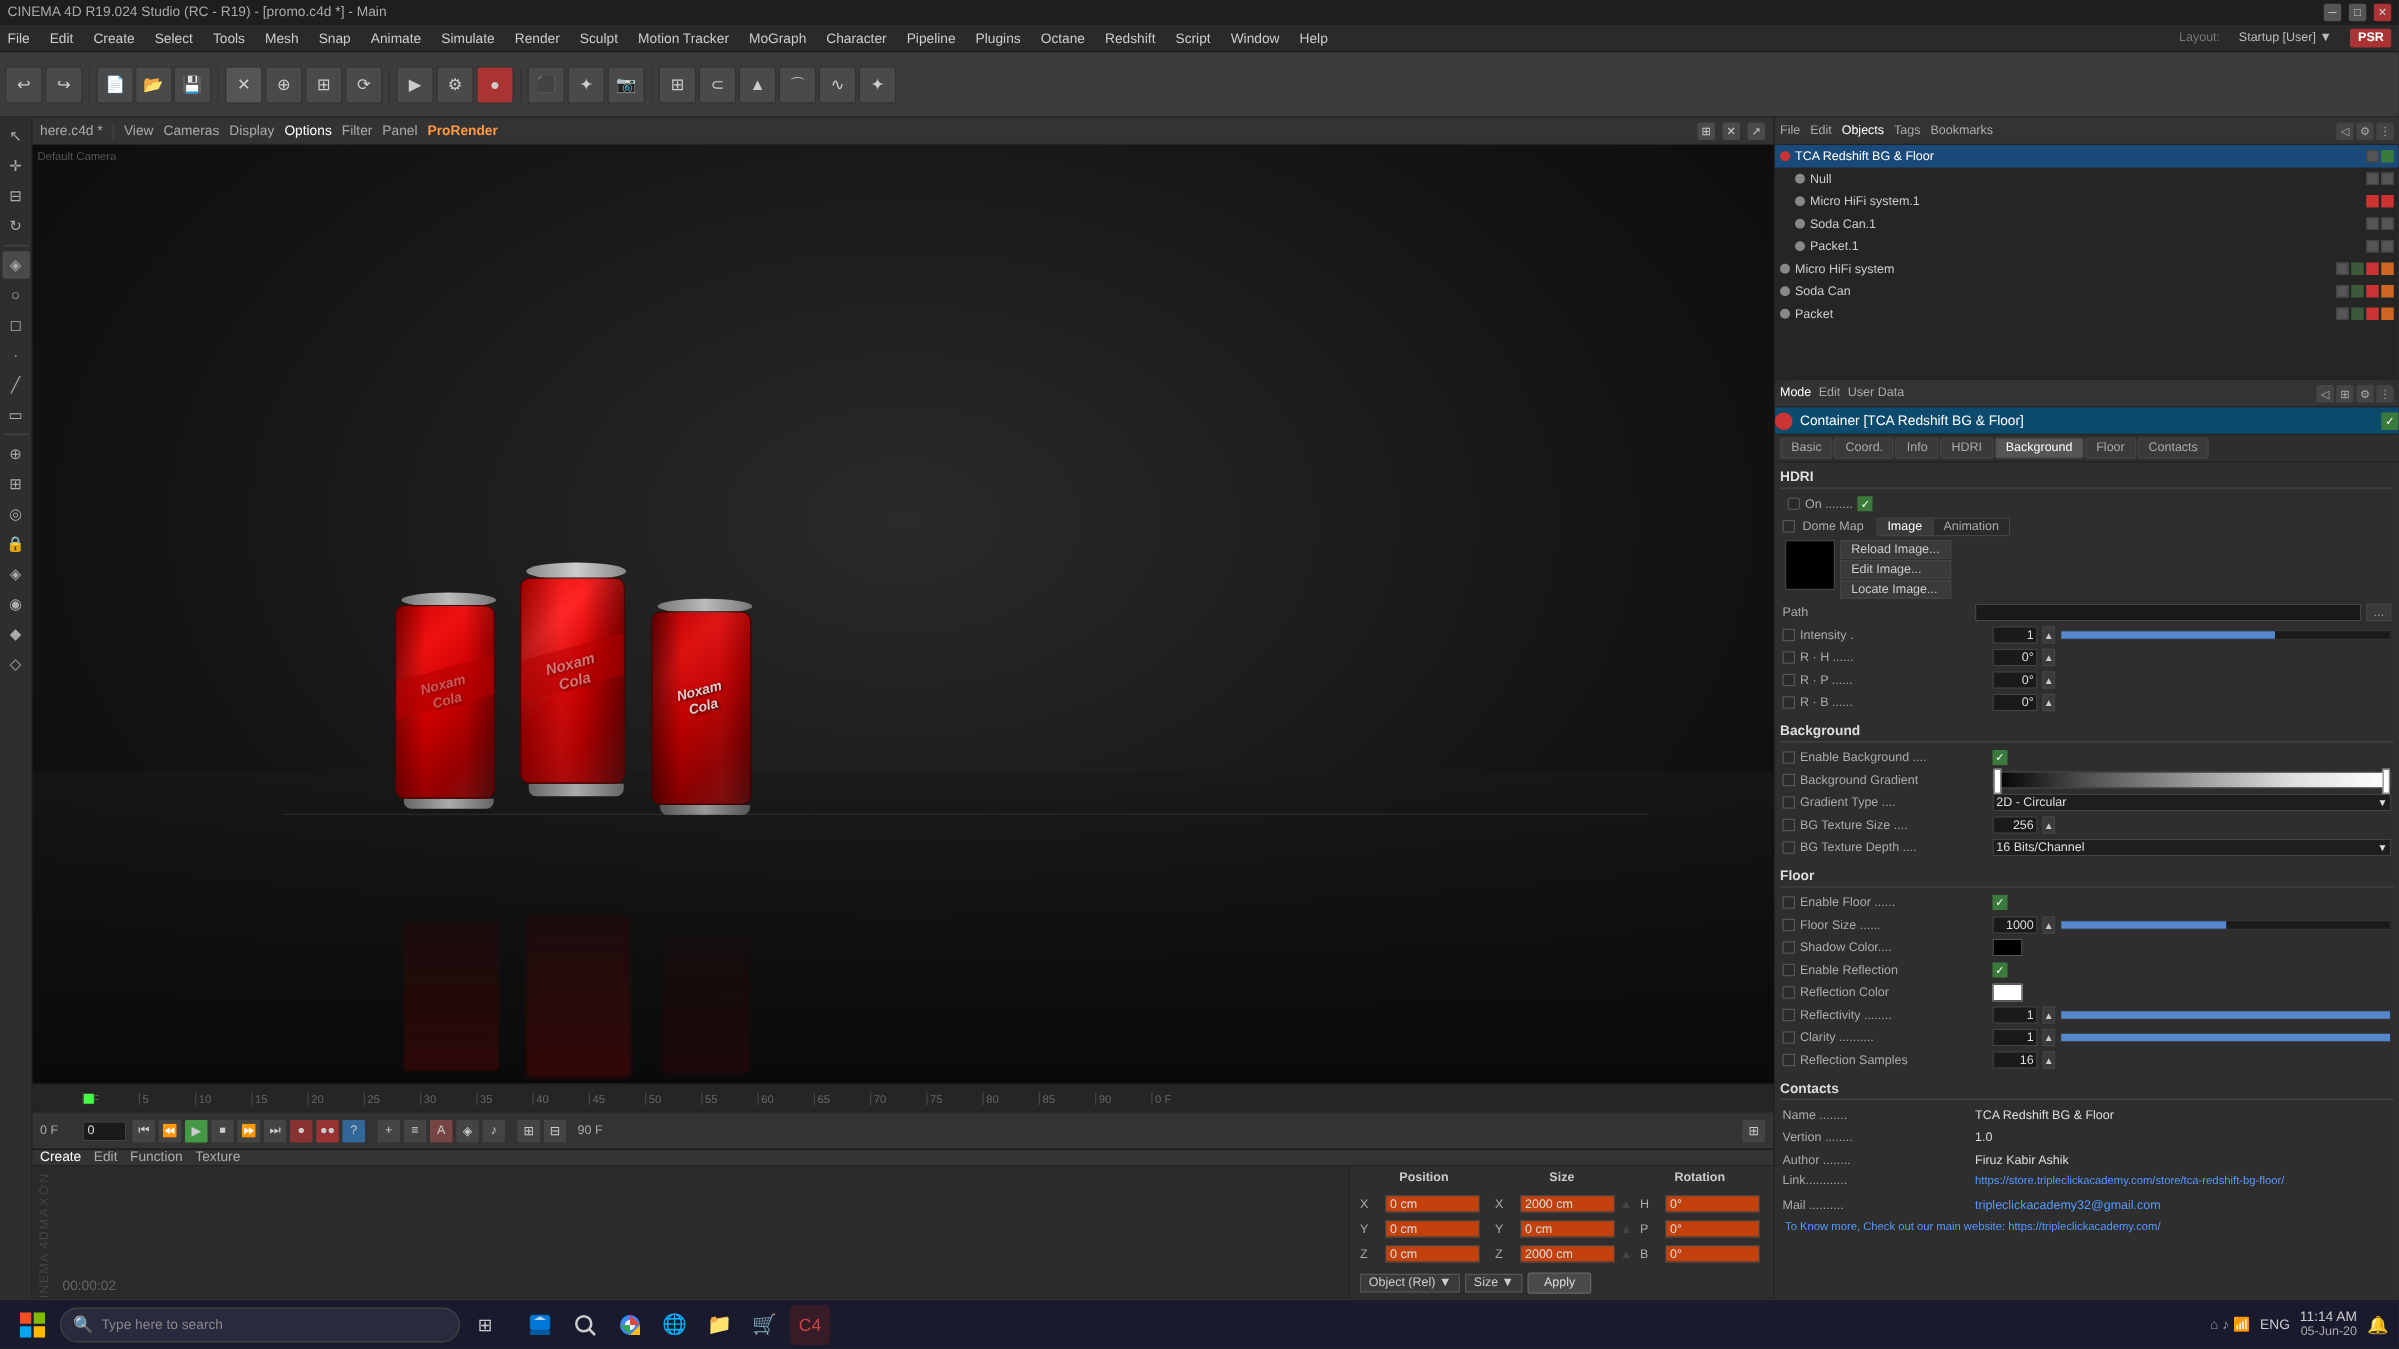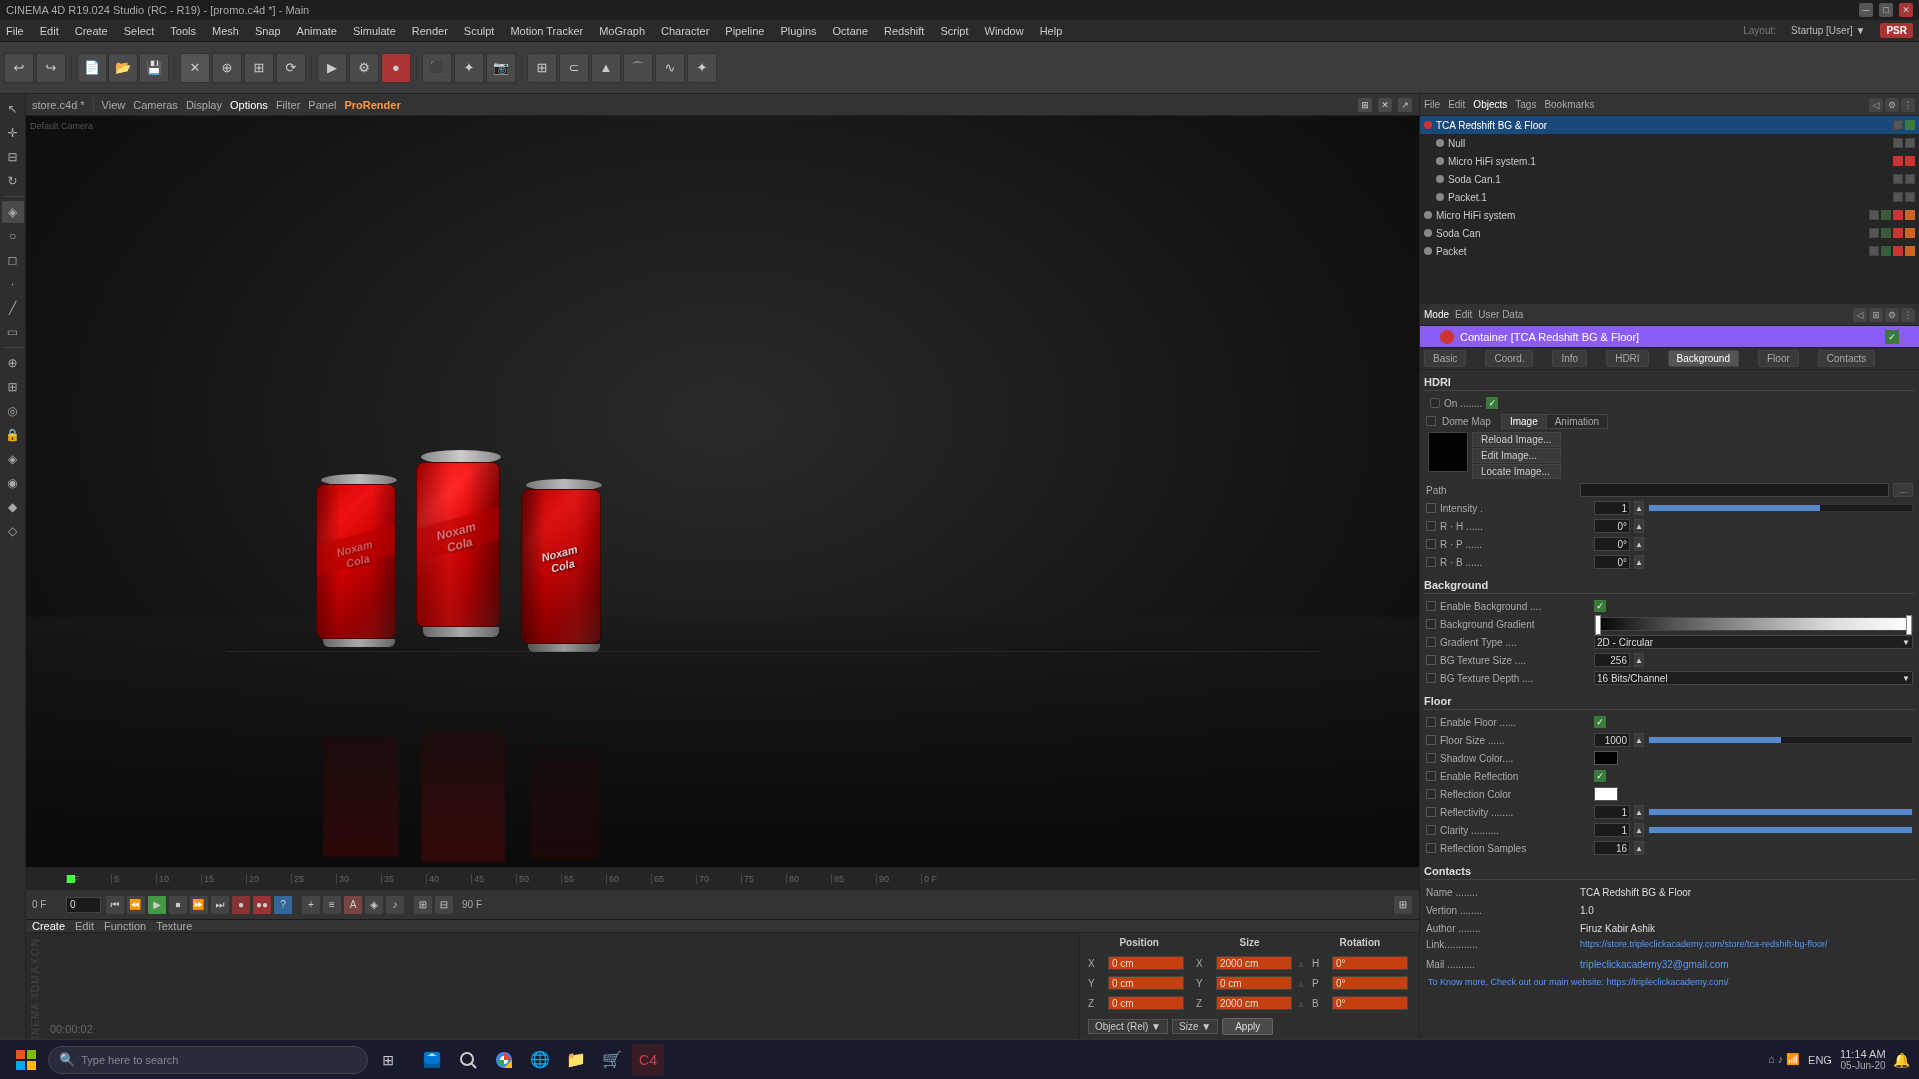--- a/index.html
+++ b/index.html
@@ -55,21 +55,21 @@
     #objmanager { height: 210px; border-bottom: 1px solid #222; display: flex; flex-direction: column; }
     #objmanager-tabs { height: 22px; background: #333; display: flex; align-items: center; padding: 0 4px; gap: 8px; border-bottom: 1px solid #222; }
     #objmanager-content { flex: 1; overflow-y: auto; background: #252525; }
     .obj-item { height: 18px; display: flex; align-items: center; padding: 0 4px; gap: 4px; cursor: pointer; }
     .obj-item.selected { background: #1a4a7a; }
     .obj-indent-1 { padding-left: 16px; }
     
     
     #propspanel { flex: 1; display: flex; flex-direction: column; overflow-y: auto; border-radius: 18px; }
     #props-header { height: 22px; background: #333; display: flex; align-items: center; padding: 0 4px; gap: 6px; border-bottom: 1px solid #222; }
-    #props-tabs { height: 22px; background: #2e2e2e; display: flex; align-items: center; padding: 0 4px; gap: 19px; border-bottom: 1px solid #222; }
+    #props-tabs { height: 22px; background: #2e2e2e; display: flex; align-items: center; padding: 0 4px; gap: 1px; border-bottom: 1px solid #222; }
     .prop-tab { padding: 2px 8px; background: #3a3a3a; border: 1px solid #444; color: #aaa; cursor: pointer; font-size: 10px; border-radius: 2px; }
     .prop-tab.active { background: #555; color: #fff; }
     #props-content { flex: 1; overflow-y: auto; padding: 4px; }
     
     .prop-section { margin-bottom: 6px; }
     .prop-section-title { font-size: 11px; color: #ddd; font-weight: bold; padding: 2px 0; border-bottom: 1px solid #444; margin-bottom: 3px; }
     .prop-row { display: flex; align-items: center; height: 18px; gap: 4px; padding: 0 2px; }
     .prop-label { width: 150px; font-size: 10px; color: #aaa; flex-shrink: 0; overflow: hidden; text-overflow: ellipsis; white-space: nowrap; }
     .prop-value { flex: 1; font-size: 10px; color: #ddd; }
     .prop-slider { flex: 1; height: 8px; background: #1a1a1a; border: 1px solid #333; position: relative; cursor: pointer; }
@@ -84,21 +84,21 @@
     
     .scene { width: 100%; height: 100%; position: relative; background: radial-gradient(ellipse at center, #2a2a2a 0%, #111 70%); overflow: hidden; }
     
     
     .ctrl-btn { width: 20px; height: 20px; background: #444; border: 1px solid #333; border-radius: 2px; display: flex; align-items: center; justify-content: center; cursor: pointer; color: #ccc; font-size: 10px; }
     
     
     .psr-box { background: #aa3333; color: #fff; font-size: 10px; padding: 2px 6px; border-radius: 2px; font-weight: bold; }
     
     
-    #props-obj-title { height: 22px; background: #8b5cf6; display: flex; align-items: center; padding: 0 20px; gap: 6px; border-bottom: 1px solid #222; }
+    #props-obj-title { height: 22px; background: #0c4a6e; display: flex; align-items: center; padding: 0 0; gap: 6px; border-bottom: 1px solid #222; }
     
     
     ::-webkit-scrollbar { width: 6px; height: 6px; }
     ::-webkit-scrollbar-track { background: #222; }
     ::-webkit-scrollbar-thumb { background: #555; border-radius: 3px; }
     
     
     .coord-row { display: flex; align-items: center; height: 18px; gap: 4px; }
     .coord-field { width: 76px; height: 14px; background: #c2410c; border: 1px solid #444; color: #ddd; font-size: 10px; padding: 0 3px; }
     
@@ -230,21 +230,21 @@
     <div class="ls-btn">◉</div>
     <div class="ls-btn">◆</div>
     <div class="ls-btn">◇</div>
   </div>
 
   <div id="center">
 
     <div id="viewport-container">
 
       <div id="viewport-tabs">
-        <span style="color:#aaa;">store.c4d *</span>
+        <span style="color:#aaa;">here.c4d *</span>
         <div style="width:1px;height:14px;background:#444;"></div>
         <span>View</span>
         <span>Cameras</span>
         <span>Display</span>
         <span style="color:#fff;">Options</span>
         <span>Filter</span>
         <span>Panel</span>
         <span style="color:#ff9944;font-weight:bold;">ProRender</span>
         <div style="margin-left:auto;display:flex;gap:4px;">
           <div class="tb-btn" style="width:16px;height:16px;font-size:9px;">⊞</div>

